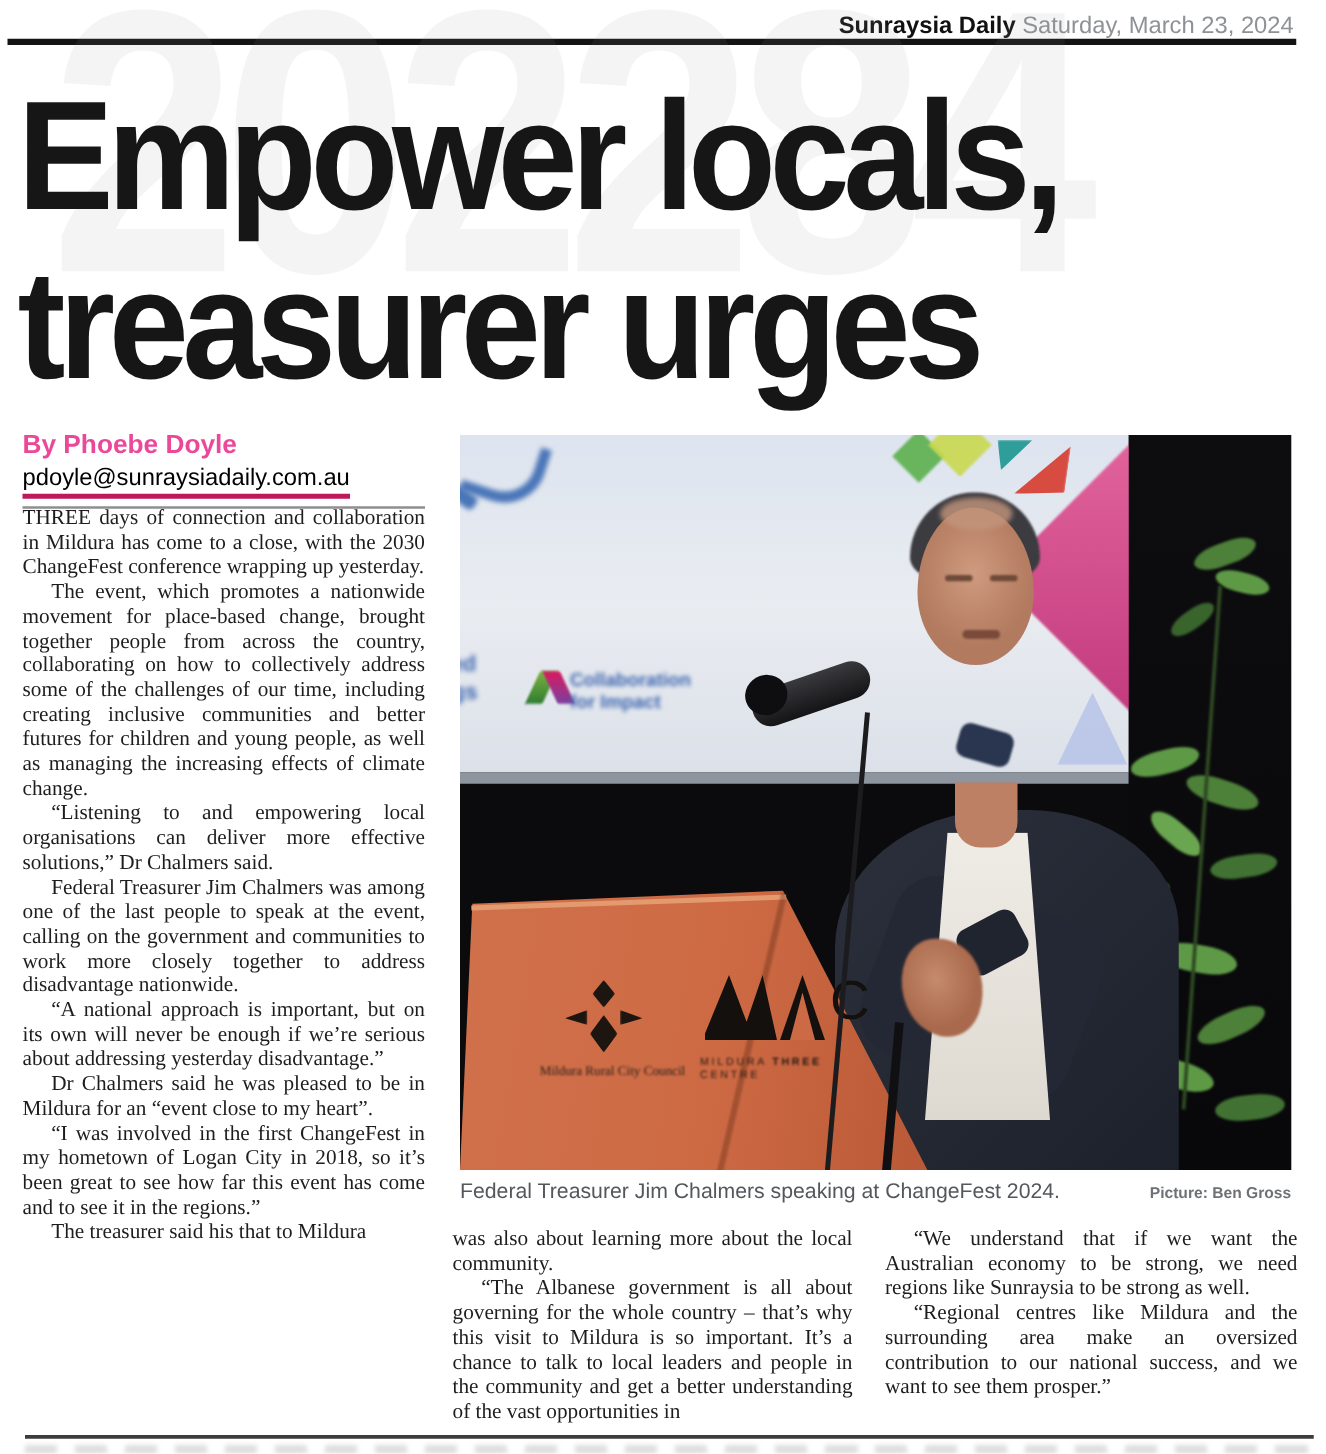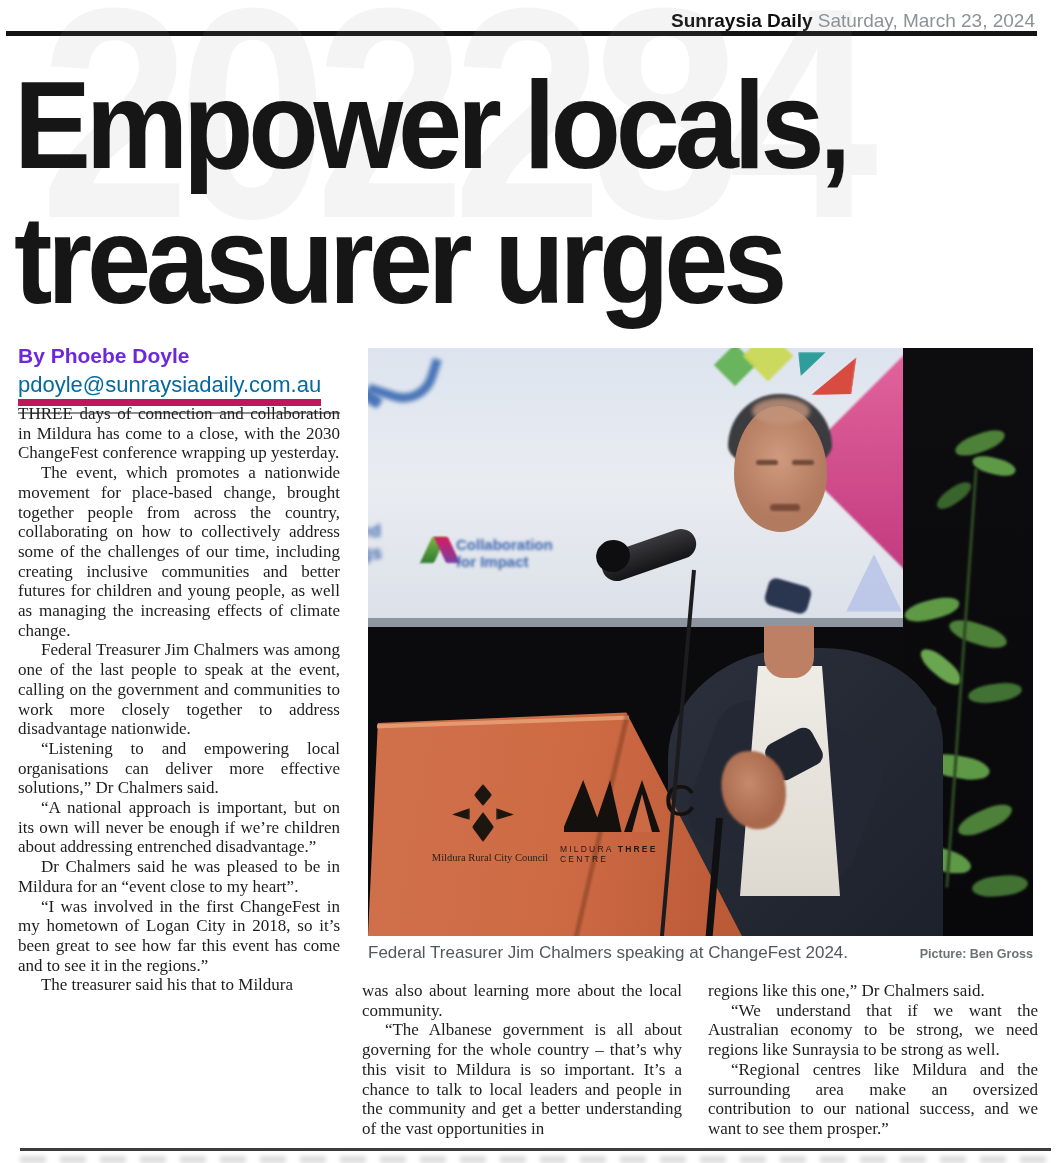--- a/index.html
+++ b/index.html
@@ -18,23 +18,23 @@
          transform:scaleX(0.9);transform-origin:0 0;}
 
   
   .headline{position:absolute;left:14px;top:58px;z-index:1;
             font-weight:bold;font-size:124px;line-height:1.09;color:#161616;
             letter-spacing:-0.045em;transform:scaleX(0.93);transform-origin:0 0;
             white-space:nowrap;}
 
   
   .byline{position:absolute;left:18px;top:344px;width:322px;}
-  .byline-author{font-size:21px;font-weight:bold;color:#6d28d9;}
-  .byline-email{display:inline-block;margin-top:4px;font-size:22px;color:#0369a1;
-                border-bottom:7px solid #be185d;padding-bottom:1px;cursor:pointer;}
+  .byline-author{font-size:21px;font-weight:bold;color:#ec4899;}
+  .byline-email{display:inline-block;margin-top:4px;font-size:19px;color:#000000;
+                border-bottom:4px solid #be185d;padding-bottom:1px;cursor:pointer;}
   .byline-rule{margin-top:6px;height:2px;background:#8f8f8f;width:322px;}
 
   
   .col{position:absolute;font-family:"Liberation Serif",serif;font-size:17px;
        line-height:19.7px;text-align:justify;color:#1d1d1d;}
   .col p{margin:0;text-indent:1.35em;}
   .col p.noindent{text-indent:0;}
   .col1{left:18px;top:404px;width:322px;}
   .col2{left:362px;top:981px;width:320px;}
   .col3{left:708px;top:981px;width:330px;}
@@ -82,33 +82,32 @@
 
 <div class="byline">
   <div class="byline-author">By Phoebe Doyle</div>
   <span class="byline-email">pdoyle@sunraysiadaily.com.au</span>
   <div class="byline-rule"></div>
 </div>
 
 <div class="col col1">
   <p class="noindent">THREE days of connection and collaboration in Mildura has come to a close, with the 2030 ChangeFest conference wrapping up yesterday.</p>
   <p>The event, which promotes a nationwide movement for place-based change, brought together people from across the country, collaborating on how to collectively address some of the challenges of our time, including creating inclusive communities and better futures for children and young people, as well as managing the increasing effects of climate change.</p>
+  <p>“Listening to and empowering local organisations can deliver more effective solutions,” Dr Chalmers said.</p>
   <p>Federal Treasurer Jim Chalmers was among one of the last people to speak at the event, calling on the government and communities to work more closely together to address disadvantage nationwide.</p>
-  <p>“Listening to and empowering local organisations can deliver more effective solutions,” Dr Chalmers said.</p>
-  <p>“A national approach is important, but on its own will never be enough if we’re children about addressing entrenched disadvantage.”</p>
+  <p>“A national approach is important, but on its own will never be enough if we’re serious about addressing yesterday disadvantage.”</p>
   <p>Dr Chalmers said he was pleased to be in Mildura for an “event close to my heart”.</p>
   <p>“I was involved in the first ChangeFest in my hometown of Logan City in 2018, so it’s been great to see how far this event has come and to see it in the regions.”</p>
   <p>The treasurer said his that to Mildura</p>
 </div>
 <div class="col col2">
   <p class="noindent">was also about learning more about the local community.</p>
   <p>“The Albanese government is all about governing for the whole country – that’s why this visit to Mildura is so important. It’s a chance to talk to local leaders and people in the community and get a better understanding of the vast opportunities in</p>
 </div>
 <div class="col col3">
-  <p class="noindent">regions like this one,” Dr Chalmers said.</p>
   <p>“We understand that if we want the Australian economy to be strong, we need regions like Sunraysia to be strong as well.</p>
   <p>“Regional centres like Mildura and the surrounding area make an oversized contribution to our national success, and we want to see them prosper.”</p>
 </div>
 
 <div class="photo">
 
   <div class="screen"></div>
   <div class="screen-strip"></div>
 
   <div class="shape blur2" style="left:6px;top:2px;width:52px;height:44px;border:9px solid #4a76b8;border-top:none;border-left:none;border-radius:0 0 34px 0;transform:rotate(18deg);"></div>

